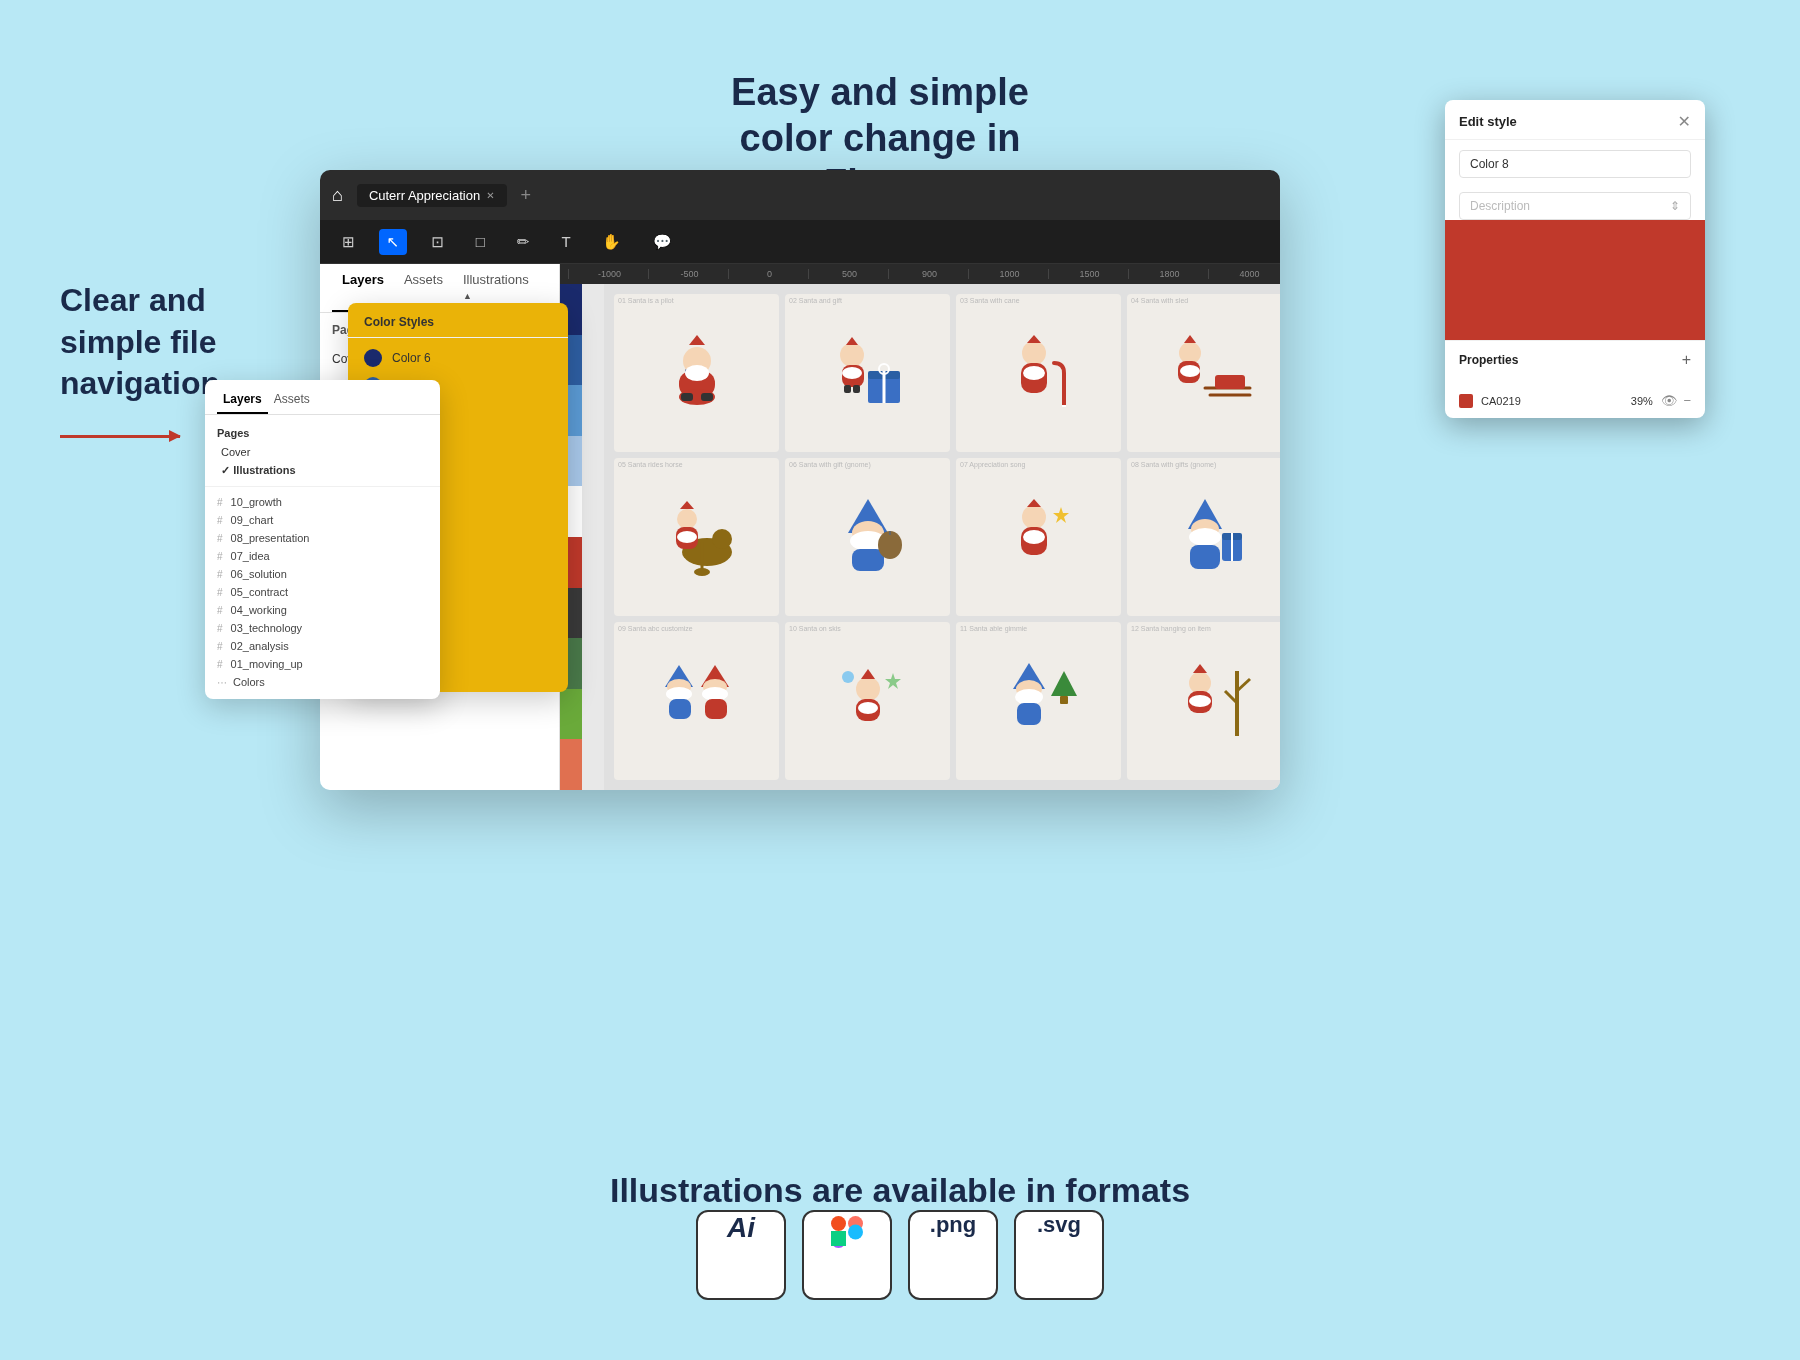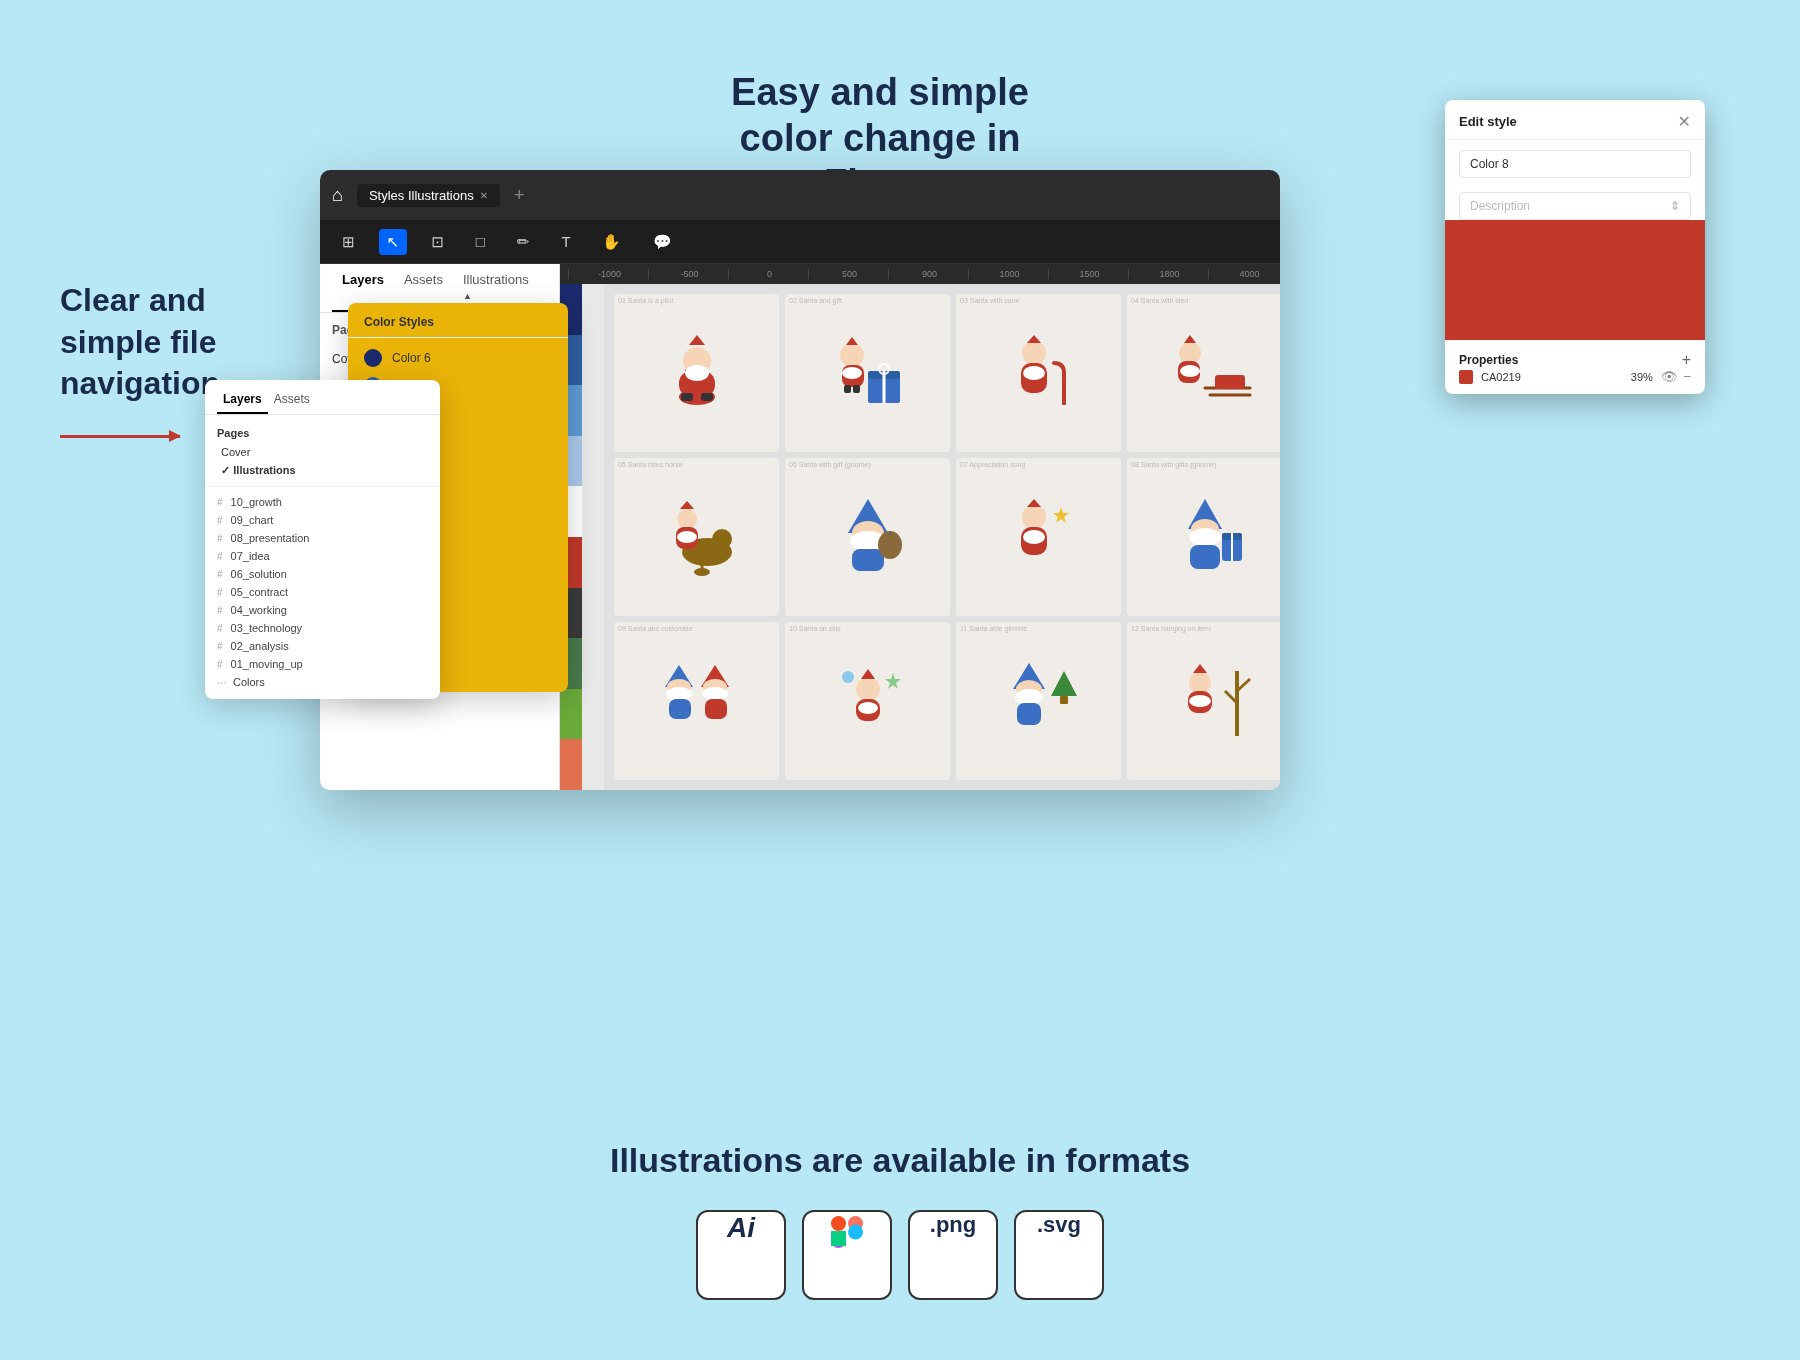--- a/index.html
+++ b/index.html
@@ -370,21 +370,21 @@
       background: #c0392b;
     }
     .properties-section {
       padding: 10px 14px;
       border-top: 1px solid #f0f0f0;
     }
     .properties-header {
       display: flex;
       justify-content: space-between;
       align-items: center;
-      margin-bottom: 0;
+      margin-bottom: 24px;
     }
     .properties-title {
       font-size: 12px;
       font-weight: 600;
       color: #222;
     }
     .properties-add {
       color: #666;
       font-size: 16px;
       cursor: pointer;
@@ -487,21 +487,20 @@
       position: absolute;
       bottom: 60px;
       left: 0;
       right: 0;
       text-align: center;
     }
     .bottom-heading {
       font-size: 34px;
       font-weight: 900;
       color: #1a2a4a;
-      margin-bottom: 30px;
     }
     .format-icons {
       display: flex;
       justify-content: center;
       gap: 16px;
     }
     .format-icon-box {
       width: 90px;
       height: 90px;
       border: 2px solid #333;
@@ -535,21 +534,21 @@
 <div class="down-arrow">
   <div class="down-arrow-line"></div>
   <div class="down-arrow-head"></div>
 </div>
 
 <div class="figma-container">
 
   <div class="figma-topbar">
     <span class="figma-home-icon">⌂</span>
     <div class="figma-tab active">
-      <span>Styles Illustrations</span>
+      <span>Cuterr Appreciation</span>
       <span class="figma-tab-close">✕</span>
     </div>
     <span class="figma-add-tab">+</span>
   </div>
 
   <div class="figma-toolbar">
     <span class="toolbar-btn">⊞</span>
     <span class="toolbar-btn active">↖</span>
     <span class="toolbar-btn">⊡</span>
     <span class="toolbar-btn">□</span>

